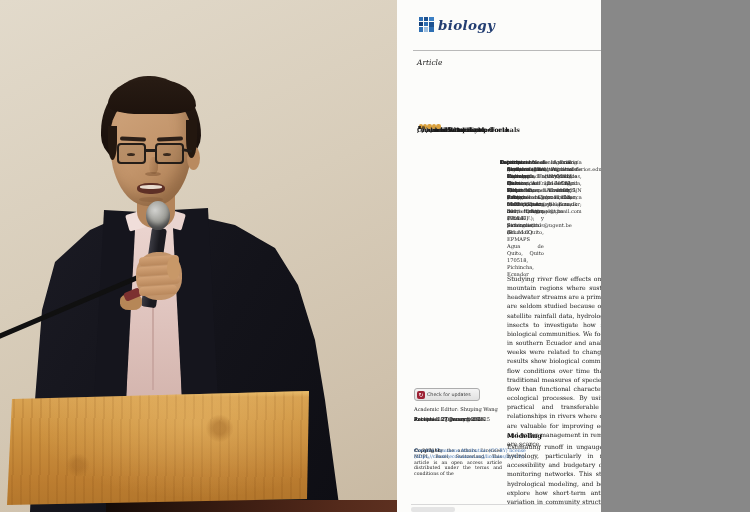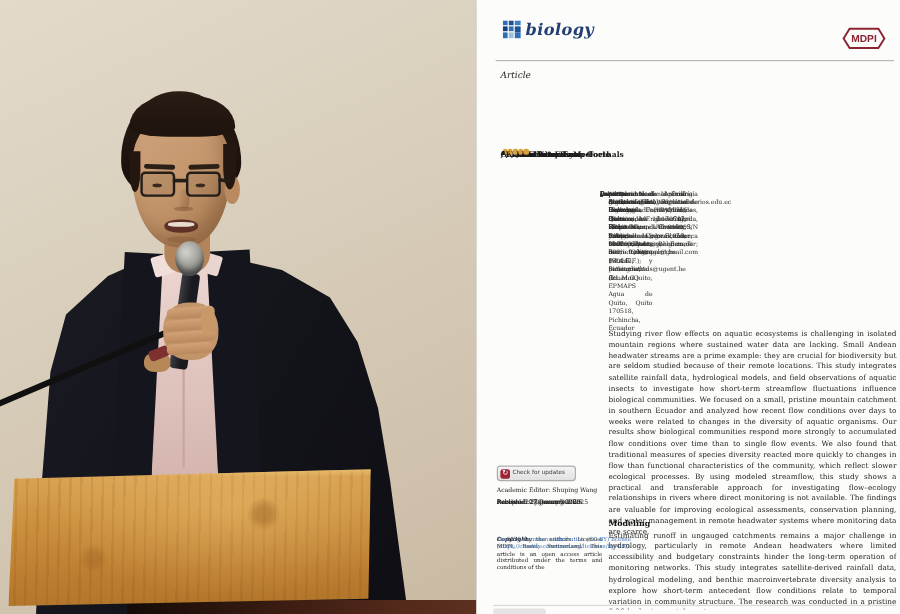--- a/index.html
+++ b/index.html
@@ -1,16 +1,16 @@
 <!DOCTYPE html>
 <html><head>
 <meta charset="utf-8">
 <style>
   html,body{margin:0;padding:0;background:#888;}
-  #app{position:relative;width:750px;height:512px;overflow:hidden;
+  #app{position:relative;width:601px;height:512px;overflow:hidden;
        font-family:"DejaVu Serif","Liberation Serif",serif;}
   #app *{position:absolute;box-sizing:border-box;}
 
   
   .photo{left:0;top:0;width:397px;height:512px;overflow:hidden;
          background:linear-gradient(155deg,#e2dacb 0%,#d8cdba 45%,#cfc1ac 80%,#c8b9a2 100%);}
   .suit{left:30px;top:200px;width:310px;height:312px;z-index:2;
         background:linear-gradient(120deg,#1b1b24,#13131a 55%,#0e0e14);
         clip-path:polygon(100px 12px,124px 26px,148px 12px,205px 25px,245px 48px,268px 85px,285px 140px,295px 200px,310px 312px,0px 312px,5px 200px,12px 110px,25px 62px,60px 30px);}
   .shirt{left:126px;top:214px;width:56px;height:186px;z-index:3;

